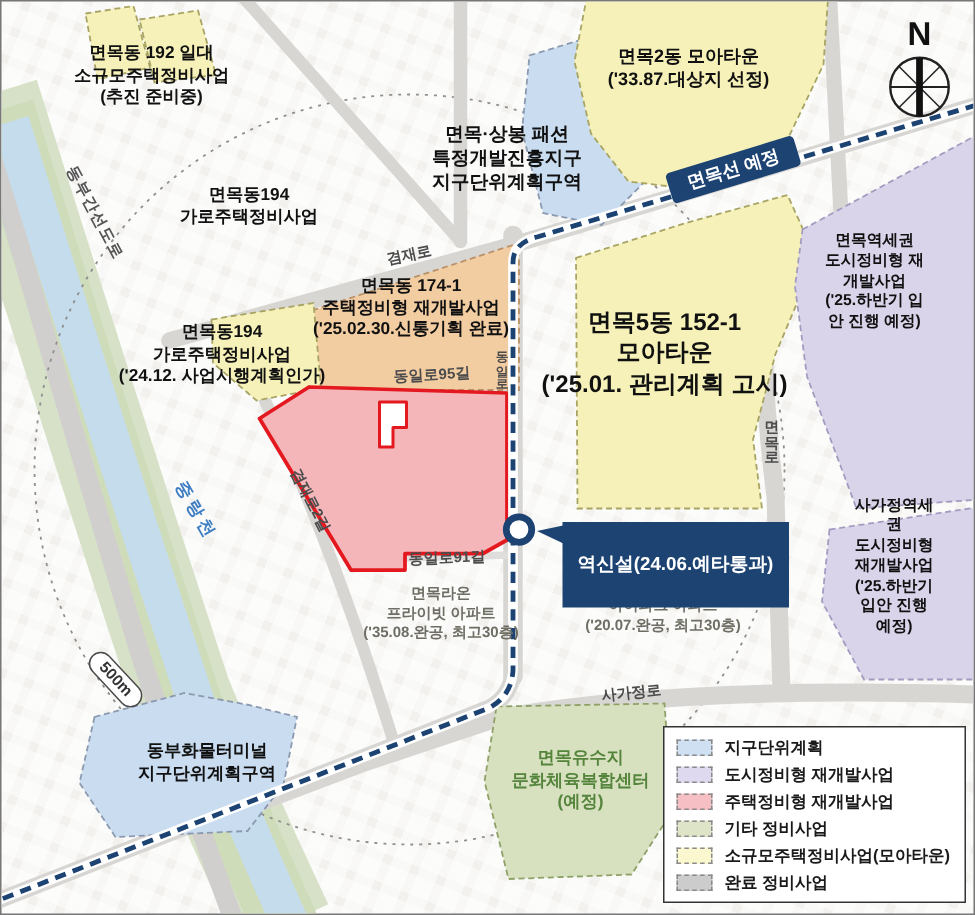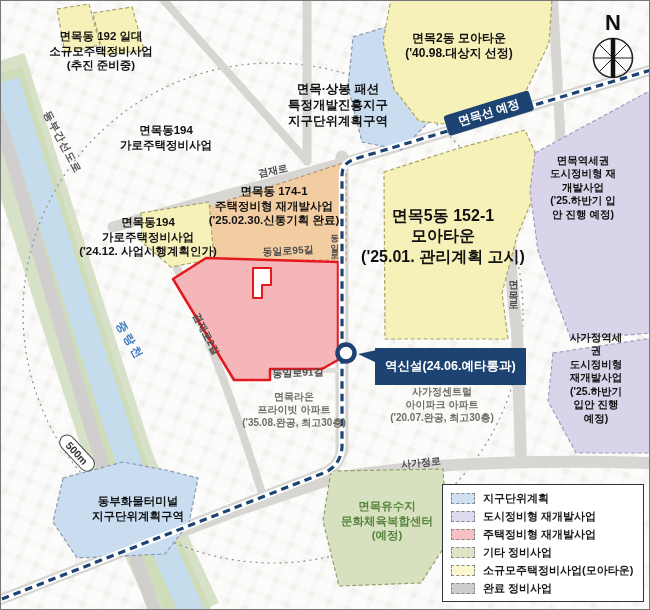--- a/index.html
+++ b/index.html
@@ -28,21 +28,21 @@
     position:absolute;transform:translate(-50%,-50%);
     color:#e3191f;font-weight:bold;font-size:21px;letter-spacing:3px;
   }
   .rail-pill{
     position:absolute;transform:translate(-50%,-50%) rotate(-17deg);
     background:#1c4372;color:#fff;font-weight:bold;font-size:12px;
     padding:2px 13px;border-radius:3px;white-space:nowrap;
   }
   .station-box{
     position:absolute;background:#1c4372;color:#fff;font-weight:bold;
-    font-size:12.5px;line-height:25px;height:25px;padding:6px 10px;white-space:nowrap;
+    font-size:12.5px;line-height:25px;height:25px;padding:16px 10px;white-space:nowrap;
   }
   .scale-pill{
     position:absolute;transform:translate(-50%,-50%) rotate(47deg);
     background:#fff;border:1.5px solid #4a4a4a;border-radius:9px;
     font-size:10.5px;font-weight:bold;color:#333;padding:1px 8px;white-space:nowrap;
   }
   .compass-n{
     position:absolute;transform:translate(-50%,-50%);
     font-weight:bold;font-size:22px;color:#111;
   }
@@ -125,21 +125,21 @@
     </g>
   </svg>
 
   <div class="lbl" style="left:100px;top:50px;">면목동 192 일대
 소규모주택정비사업
 (추진 준비중)</div>
   <div class="lbl" style="left:337px;top:67px;font-size:12.5px;margin-top:37px;">면목·상봉 패션
 특정개발진흥지구
 지구단위계획구역</div>
   <div class="lbl" style="left:458px;top:45px;font-size:12px;">면목2동 모아타운
-('40.98.대상지 선정)</div>
+('33.87.대상지 선정)</div>
   <div class="lbl" style="left:165px;top:137px;">면목동194
 가로주택정비사업</div>
   <div class="lbl" style="left:147px;top:236px;">면목동194
 가로주택정비사업
 ('24.12. 사업시행계획인가)</div>
   <div class="lbl" style="left:273px;top:205px;">면목동 174-1
 주택정비형 재개발사업
 ('25.02.30.신통기획 완료)</div>
   <div class="lbl" style="left:442px;top:236px;font-size:16px;text-align:center;">면목5동 152-1
 모아타운

